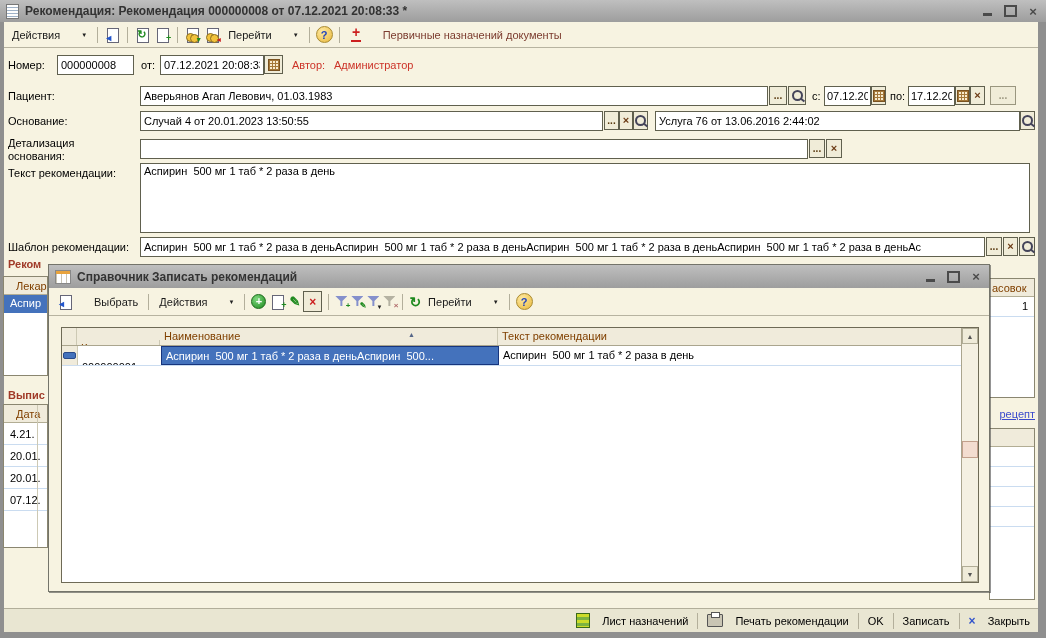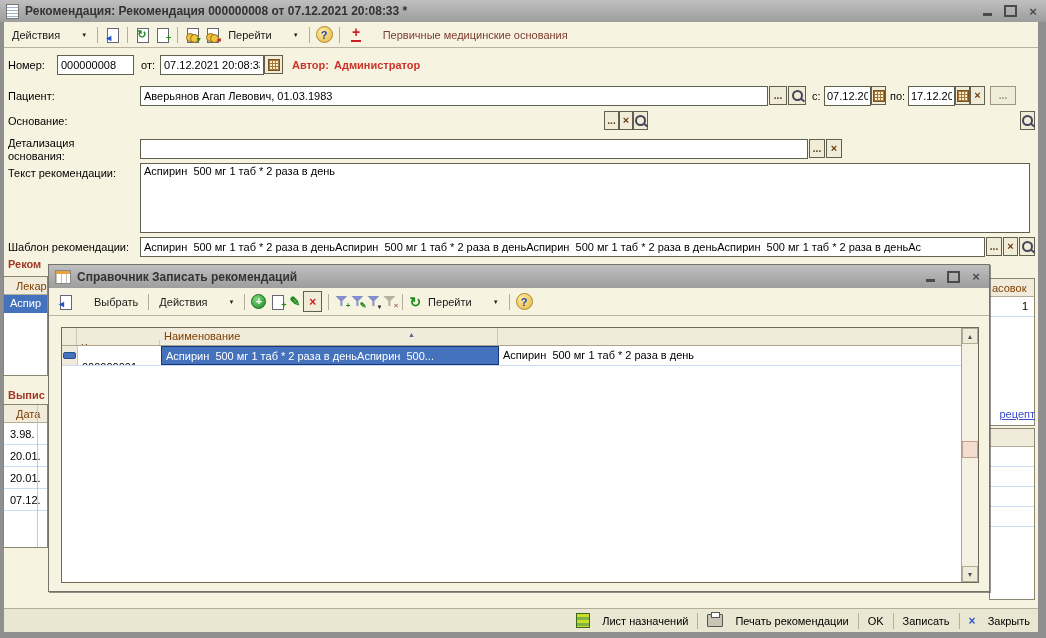--- a/index.html
+++ b/index.html
@@ -30,21 +30,21 @@
   .redplus{position:relative;width:13px;height:15px;color:#cc1f1f;font-weight:bold;font-size:14px;line-height:11px;text-align:center;}
   .redplus::after{content:"";position:absolute;left:1px;bottom:0;width:10px;height:2px;background:#cc1f1f;}
   .addcirc{width:13px;height:13px;border-radius:50%;background:radial-gradient(circle at 35% 30%,#7ed87e,#1f8a1f);border:1px solid #186a18;color:#fff;font-weight:bold;font-size:11px;line-height:11px;display:inline-flex;align-items:center;justify-content:center;}
   .funnel{position:relative;width:13px;height:13px;}
   .funnel::before{content:"";position:absolute;left:0;top:1px;width:12px;height:10px;background:#8590cc;clip-path:polygon(0 0,12px 0,7px 5px,7px 10px,5px 10px,5px 5px);}
   .funnel.gray::before{background:#b5b2a2;}
   .fmark{position:absolute;right:-2px;bottom:-2px;font-size:8px;line-height:1;font-weight:bold;}
   
   .lbl{white-space:nowrap;height:14px;}
   .b{font-weight:normal;}
-  .redtx{color:#cc3328;font-weight:bold;}
+  .redtx{color:#cc3328;}
   input.inp,textarea.inp{position:absolute;border:1px solid #60604e;background:#fff;font:11px "Liberation Sans",sans-serif;padding:1px 3px;height:20px;box-sizing:border-box;outline:none;}
   textarea.inp{resize:none;}
   .fb{height:19px;border:1px solid #60604e;background:#f0ecd8;color:#5a3a10;font-weight:bold;font-size:10px;display:flex;align-items:center;justify-content:center;line-height:1;}
   .fb.dis{color:#9a967f;border-color:#9a967f;}
   .calgrid{width:10px;height:10px;border:1px solid #7a5220;background-color:#f8ecd0;background-image:linear-gradient(#a5793a 1px,rgba(0,0,0,0) 1px),linear-gradient(90deg,#a5793a 1px,rgba(0,0,0,0) 1px);background-size:3px 3px;}
   .mag{position:relative;width:7px;height:7px;border:2px solid #44445a;border-radius:50%;}
   .mag::after{content:"";position:absolute;width:5px;height:2px;background:#44445a;right:-4px;bottom:-2px;transform:rotate(40deg);}
   .xg{color:#6b3a14;font-weight:bold;font-size:11px;}
   
   .sect{color:#a03a28;font-weight:bold;white-space:nowrap;}
@@ -133,21 +133,21 @@
       </span>
     <span class="tbtn">
       <span>Перейти</span>
       <span class="dd">▼</span>
     </span>
     <span class="sep"></span>
     <span class="helpic">?</span>
     <span class="sep"></span>
     <span class="tbtn">
       <span class="redplus">+</span>
-      <span style="color:#7b3b2e;">Первичные медицинские основания</span>
+      <span style="color:#7b3b2e;">Первичные назначений документы</span>
     </span>
   </div>
 
   <span class="r lbl b" style="left:8px;top:59px;">Номер:</span>
   <input class="inp" style="left: 57px; top: 55px; width: 77px;" value="000000008">
   <span class="r lbl b" style="left:141px;top:59px;">от:</span>
   <input class="inp" style="left: 160px; top: 55px; width: 104px;" value="07.12.2021 20:08:33">
   <span class="r fb" style="left:264px;top:55px;width:19px;">
       <span class="calgrid"></span>
     </span>
@@ -169,27 +169,29 @@
   <input class="inp" style="left: 908px; top: 86px; width: 47px; padding: 1px 2px;" value="17.12.2021">
   <span class="r fb" style="left:955px;top:86px;width:15px;">
       <span class="calgrid"></span>
     </span>
   <span class="r fb" style="left:970px;top:86px;width:15px;">
       <span class="xg">×</span>
     </span>
   <span class="r fb dis" style="left:990px;top:86px;width:26px;">...</span>
 
   <span class="r lbl" style="left:8px;top:115px;">Основание:</span>
+  <input class="inp" style="left: 140px; top: 111px; width: 463px;" value="Случай 4 от 20.01.2023 13:50:55">
   <span class="r fb" style="left:604px;top:111px;width:15px;">...</span>
   <span class="r fb" style="left:619px;top:111px;width:14px;">
       <span class="xg">×</span>
     </span>
   <span class="r fb" style="left:633px;top:111px;width:15px;">
       <span class="mag"></span>
     </span>
+  <input class="inp" style="left: 655px; top: 111px; width: 365px;" value="Услуга 76 от 13.06.2016 2:44:02">
   <span class="r fb" style="left:1020px;top:111px;width:15px;">
       <span class="mag"></span>
     </span>
 
   <div class="r" style="left:8px;top:137px;width:92px;line-height:13px;">Детализация основания:</div>
   <input class="inp" style="left: 140px; top: 139px; width: 668px;" value="">
   <span class="r fb" style="left:809px;top:139px;width:16px;">...</span>
   <span class="r fb" style="left:826px;top:139px;width:16px;">
       <span class="xg">×</span>
     </span>
@@ -208,27 +210,27 @@
     </span>
 
   <span class="r sect" style="left:8px;top:258px;width:40px;overflow:hidden;">Реком</span>
   <div class="r bgtbl" style="left:3px;top:276px;width:45px;height:100px;">
     <div class="bghdr">Лекар</div>
     <div class="selcell">Аспир</div>
   </div>
   <span class="r sect" style="left:8px;top:389px;width:40px;overflow:hidden;">Выпис</span>
   <div class="r bgtbl" style="left:3px;top:404px;width:45px;height:144px;">
     <div class="bghdr">Дата</div>
-    <div class="daterow">3.98.</div>
+    <div class="daterow">4.21.</div>
     <div class="daterow">20.01.</div>
     <div class="daterow">20.01.</div>
     <div class="daterow">07.12.</div>
     <div class="r" style="left:33px;top:0;width:1px;height:196px;background:#cdc9b4;"></div>
   </div>
-  <div class="r bgtbl" style="left:989px;top:278px;width:46px;height:148px;">
+  <div class="r bgtbl" style="left:989px;top:278px;width:46px;height:120px;">
     <div class="bghdr" style="padding-left:2px;">асовок</div>
     <div class="daterow" style="height:20px;text-align:right;padding:3px 6px 0 0;">1</div>
   </div>
   <div class="r link" style="left:986px;top:408px;width:49px;overflow:hidden;text-align:right;">рецепт</div>
   <div class="r bgtbl" style="left:989px;top:428px;width:46px;height:172px;">
     <div class="bghdr"></div>
     <div class="emptyrow"></div>
     <div class="emptyrow"></div>
     <div class="emptyrow"></div>
     <div class="emptyrow"></div>
@@ -295,20 +297,21 @@
     </div>
 
     <div class="r mtable">
       <div class="mthead">
         <div class="c c0"></div>
         <div class="c c1">Код</div>
         <div class="c c2">
           <span>Наименование</span>
           <span class="sortic">▲</span>
         </div>
+        <div class="c c3" style="border-right:none;">Текст рекомендации</div>
       </div>
       <div class="mtrow">
         <div class="c0">
             <span class="marker"></span>
           </div>
         <div class="c c1">000000001</div>
         <div class="c c2 namecell">Аспирин  500 мг 1 таб * 2 раза в деньАспирин  500...</div>
         <div class="c c3">Аспирин  500 мг 1 таб * 2 раза в день</div>
       </div>
       <div class="vscroll">

